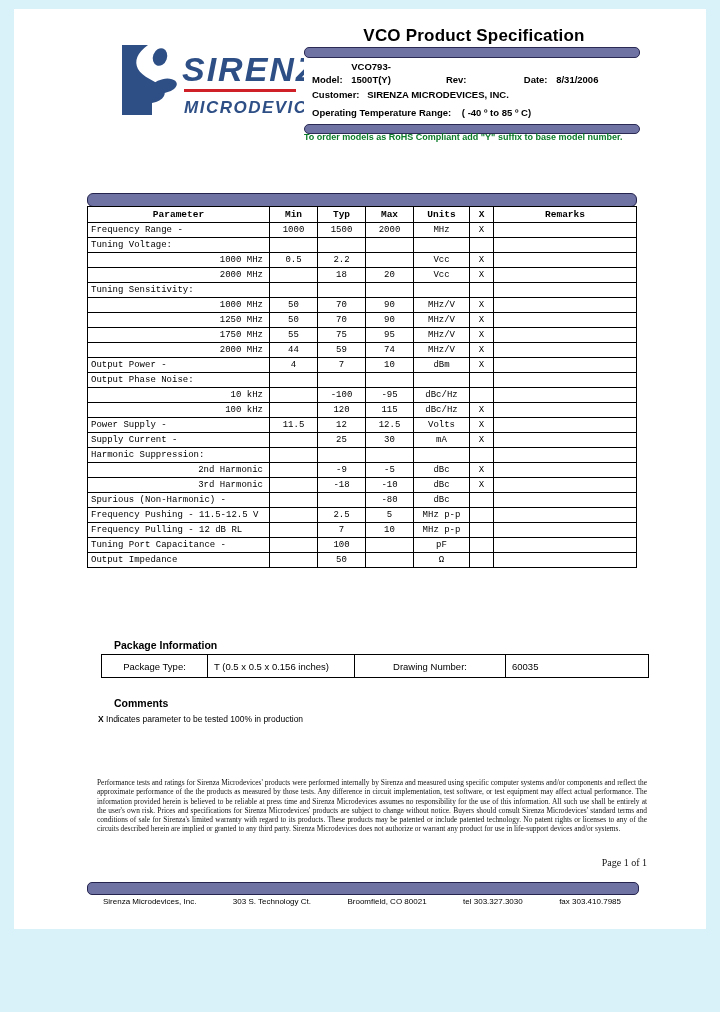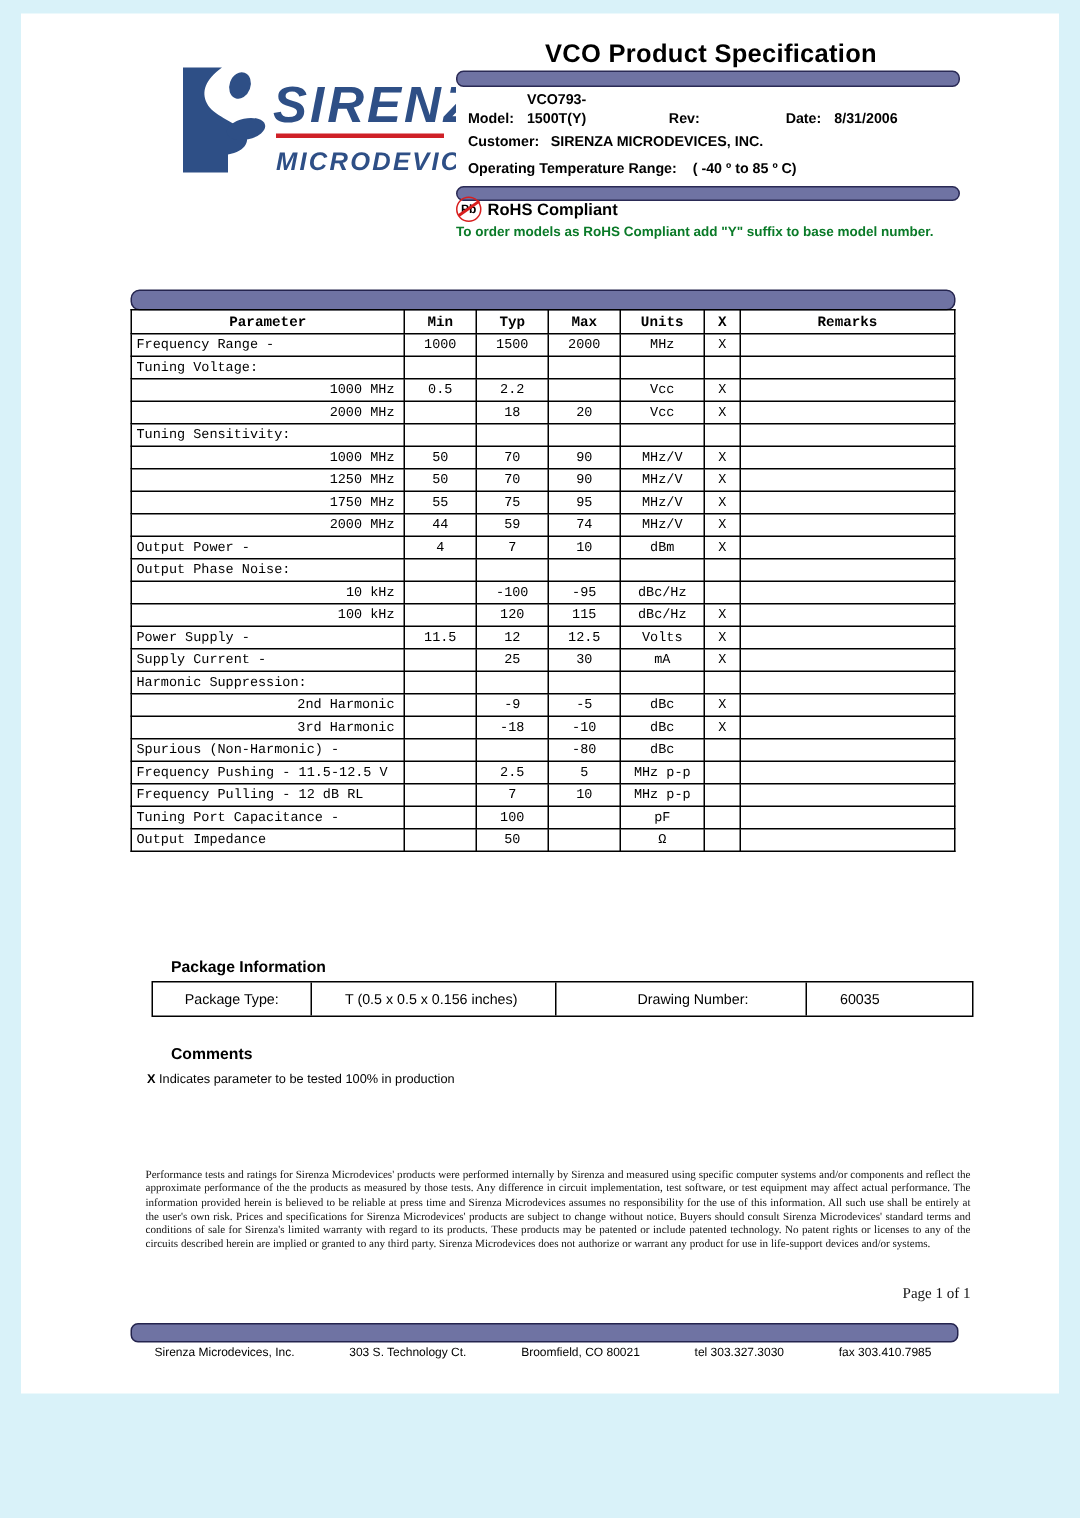--- a/index.html
+++ b/index.html
@@ -73,21 +73,21 @@
   .c-num{width:48px;}
   .c-un{width:56px;}
   .c-x{width:24px;}
   
   .sec-h{
     position:absolute;left:80px;font-size:10.5px;font-weight:bold;color:#000;padding-left:20px;
   }
   .pkg-h{top:630px;}
   .pkgbox{
     position:absolute;left:87px;top:645px;width:546px;height:22px;
-    border:1.6px solid #000;display:flex;align-items:stretch;background:#fff;gap:16px;
+    border:1.6px solid #000;display:flex;align-items:stretch;background:#fff;
   }
   .pk-lbl{width:105px;border-right:1.3px solid #000;display:flex;align-items:center;
     justify-content:center;font-size:9.5px;}
   .pk-val{width:140px;border-right:1.3px solid #000;display:flex;align-items:center;
     padding-left:6px;font-size:9.5px;}
   .dn-lbl{width:150px;border-right:1.3px solid #000;display:flex;align-items:center;
     justify-content:center;font-size:9.5px;}
   .dn-val{flex:1;display:flex;align-items:center;padding-left:6px;font-size:9.5px;}
   .cmt-h{top:688px;}
   .cmt-txt{
@@ -150,24 +150,20 @@
         <span class="val" style="margin-left:5px;">SIRENZA MICRODEVICES, INC.</span>
       </div>
       <div class="inforow" style="padding-top:5px;">
         <span class="lbl">Operating Temperature Range:</span>
         <span class="val" style="margin-left:8px;">( -40 º to 85 º C)</span>
       </div>
       <div class="bar thin" style="margin-top:5px;"></div>
     </div>
 
     <div class="rohs">
-      <div class="rohs-line">
-        <span class="pb">Pb</span>
-        <span class="rohs-title">RoHS Compliant</span>
-      </div>
       <div class="rohs-note">To order models as RoHS Compliant add "Y" suffix to base model number.</div>
     </div>
   </div>
 
   <div class="tblwrap">
     <div class="topbar"></div>
     <table class="spec">
       <colgroup>
         <col class="c-par">
           <col class="c-num">

